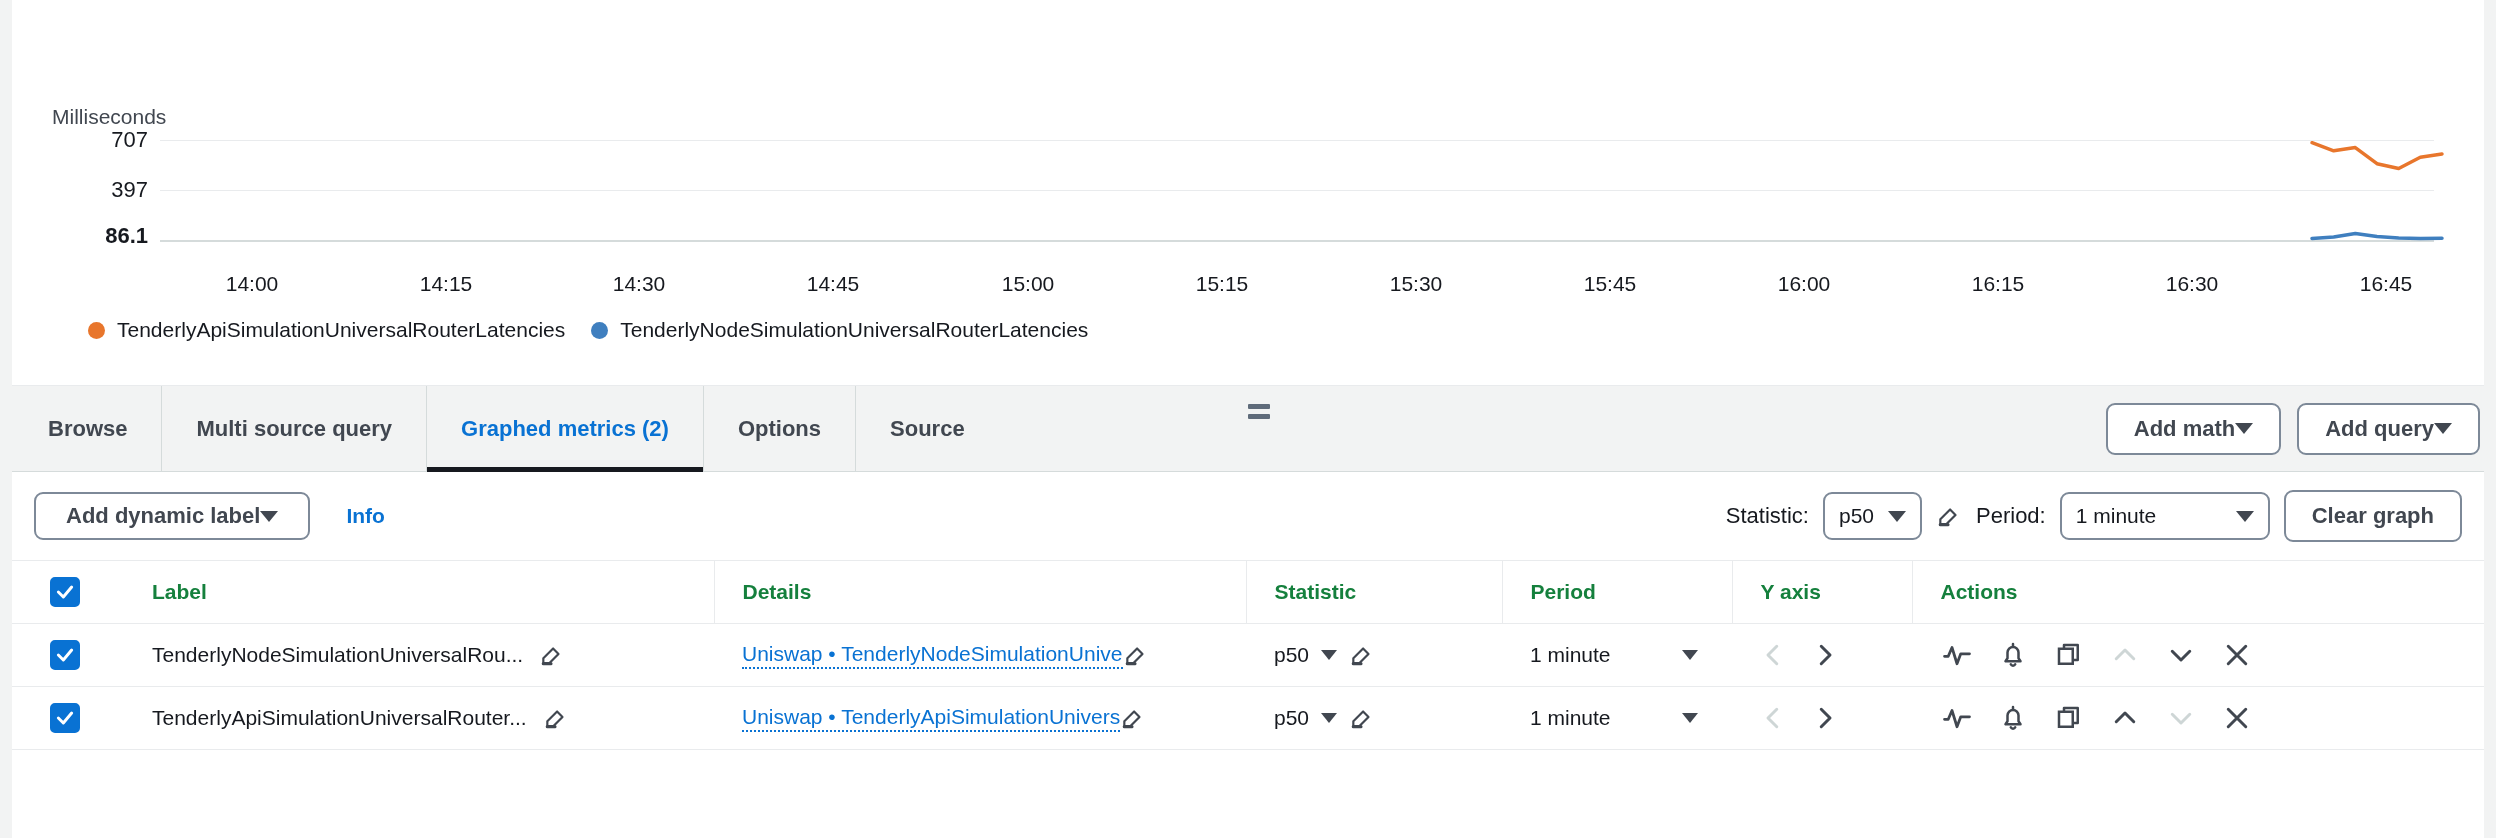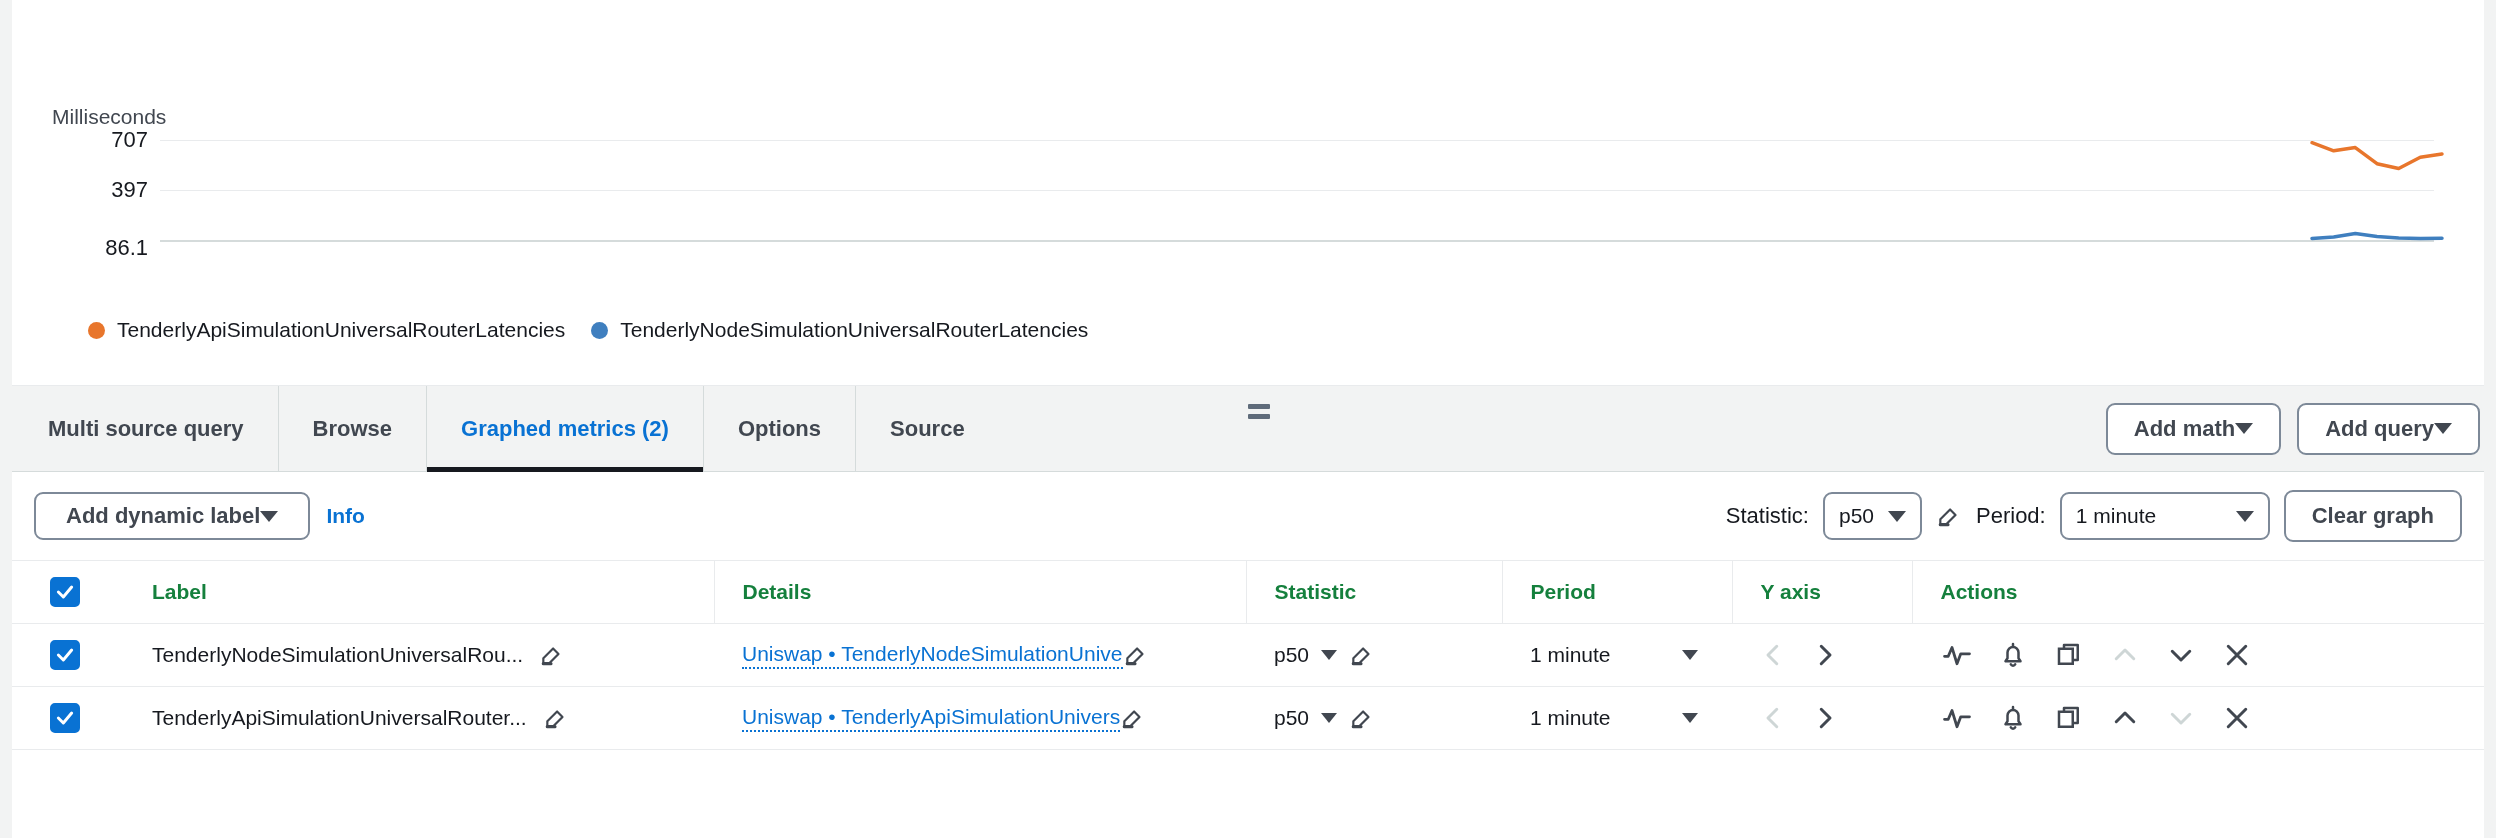--- a/index.html
+++ b/index.html
@@ -130,21 +130,21 @@
 
   
   .controls {
     background: #ffffff;
     margin: 0 12px;
     height: 88px;
     display: flex; align-items: center;
     padding: 0 22px;
     flex: none;
   }
-  .info-link { color: #0972d3; font-size: 21px; font-weight: bold; cursor: pointer; margin-left: 16px; text-align: center; }
+  .info-link { color: #0972d3; font-size: 21px; font-weight: bold; cursor: pointer; margin-left: 36px; text-align: center; }
   .controls-right { margin-left: auto; display: flex; align-items: center; gap: 14px; }
   .ctl-label { font-size: 22px; color: #16191f; }
   .select {
     display: inline-flex; align-items: center; justify-content: space-between;
     height: 48px; padding: 0 14px;
     border: 2px solid #7d8998; border-radius: 9px; background: #fff;
     font-size: 21px; color: #16191f; cursor: pointer; gap: 14px;
   }
   .pencil { width: 26px; height: 26px; cursor: pointer; flex: none; }
 
@@ -217,49 +217,63 @@
   <div class="chart-panel">
     <div class="y-axis-title">Milliseconds</div>
 
     <div class="plot">
       <div class="gridline" style="top:0px;"></div>
       <div class="gridline" style="top:50px;"></div>
       <div class="gridline baseline" style="top:100px;"></div>
 
       <div class="ylabel" style="top:0px;">707</div>
       <div class="ylabel" style="top:50px;">397</div>
-      <div class="ylabel" style="top:108px;">86.1</div>
+      <div class="ylabel" style="top:96px;font-weight:bold;">86.1</div>
 
       <svg class="series" width="2472" height="130">
         <polyline id="series-orange" fill="none" stroke-width="3.5" stroke-linejoin="round" stroke-linecap="round" points="2300.0,2.7 2321.7,10.8 2343.3,7.6 2365.0,23.7 2386.7,28.5 2408.3,17.2 2430.0,14.0" stroke="#e8762c"></polyline>
         <polyline id="series-blue" fill="none" stroke-width="3.5" stroke-linejoin="round" stroke-linecap="round" points="2300.0,98.4 2321.7,97.1 2343.3,93.6 2365.0,96.5 2386.7,97.9 2408.3,98.6 2430.0,98.2" stroke="#3f7fbf"></polyline>
       </svg>
     </div>
 
+    <div class="xaxis">
+      <div class="xtick" style="left:240px;">14:00</div>
+      <div class="xtick" style="left:434px;">14:15</div>
+      <div class="xtick" style="left:627px;">14:30</div>
+      <div class="xtick" style="left:821px;">14:45</div>
+      <div class="xtick" style="left:1016px;">15:00</div>
+      <div class="xtick" style="left:1210px;">15:15</div>
+      <div class="xtick" style="left:1404px;">15:30</div>
+      <div class="xtick" style="left:1598px;">15:45</div>
+      <div class="xtick" style="left:1792px;">16:00</div>
+      <div class="xtick" style="left:1986px;">16:15</div>
+      <div class="xtick" style="left:2180px;">16:30</div>
+      <div class="xtick" style="left:2374px;">16:45</div>
+    </div>
 
     <div class="legend">
       <div class="legend-item">
         <span class="legend-dot" id="legend-dot-1" style="background: rgb(232, 118, 44);"></span>
         <span class="legend-text">TenderlyApiSimulationUniversalRouterLatencies</span>
       </div>
       <div class="legend-item">
         <span class="legend-dot" id="legend-dot-0" style="background: rgb(63, 127, 191);"></span>
         <span class="legend-text">TenderlyNodeSimulationUniversalRouterLatencies</span>
       </div>
     </div>
   </div>
 
   <div class="tabs-bar">
     <div class="drag-handle">
         <i></i>
         <i></i>
       </div>
     <div class="tabs">
+      <div class="tab">Browse</div>
       <div class="tab">Multi source query</div>
-      <div class="tab">Browse</div>
       <div class="tab active">Graphed metrics (2)</div>
       <div class="tab">Options</div>
       <div class="tab">Source</div>
 
       <div class="tabs-actions">
         <button class="btn">
           <span>Add math</span>
           <span class="caret"></span>
         </button>
         <button class="btn">

